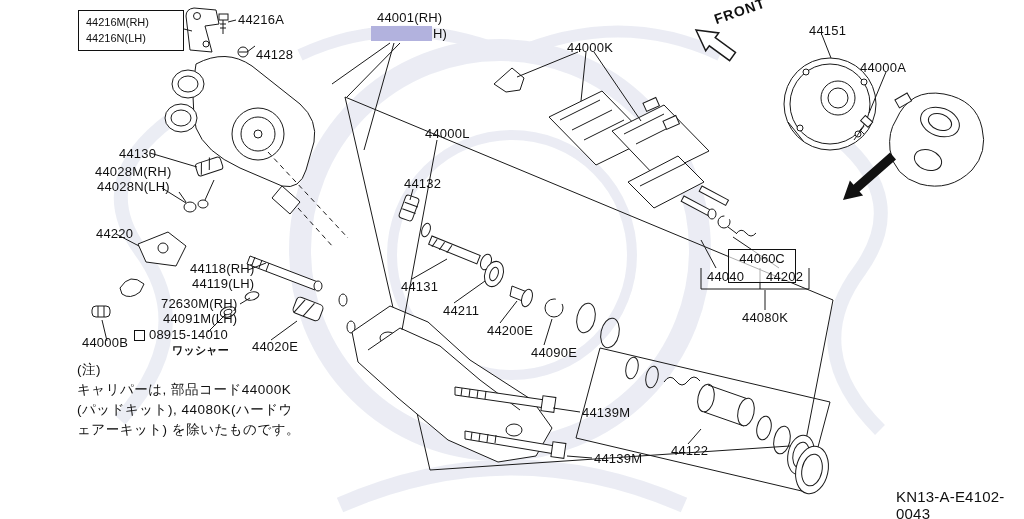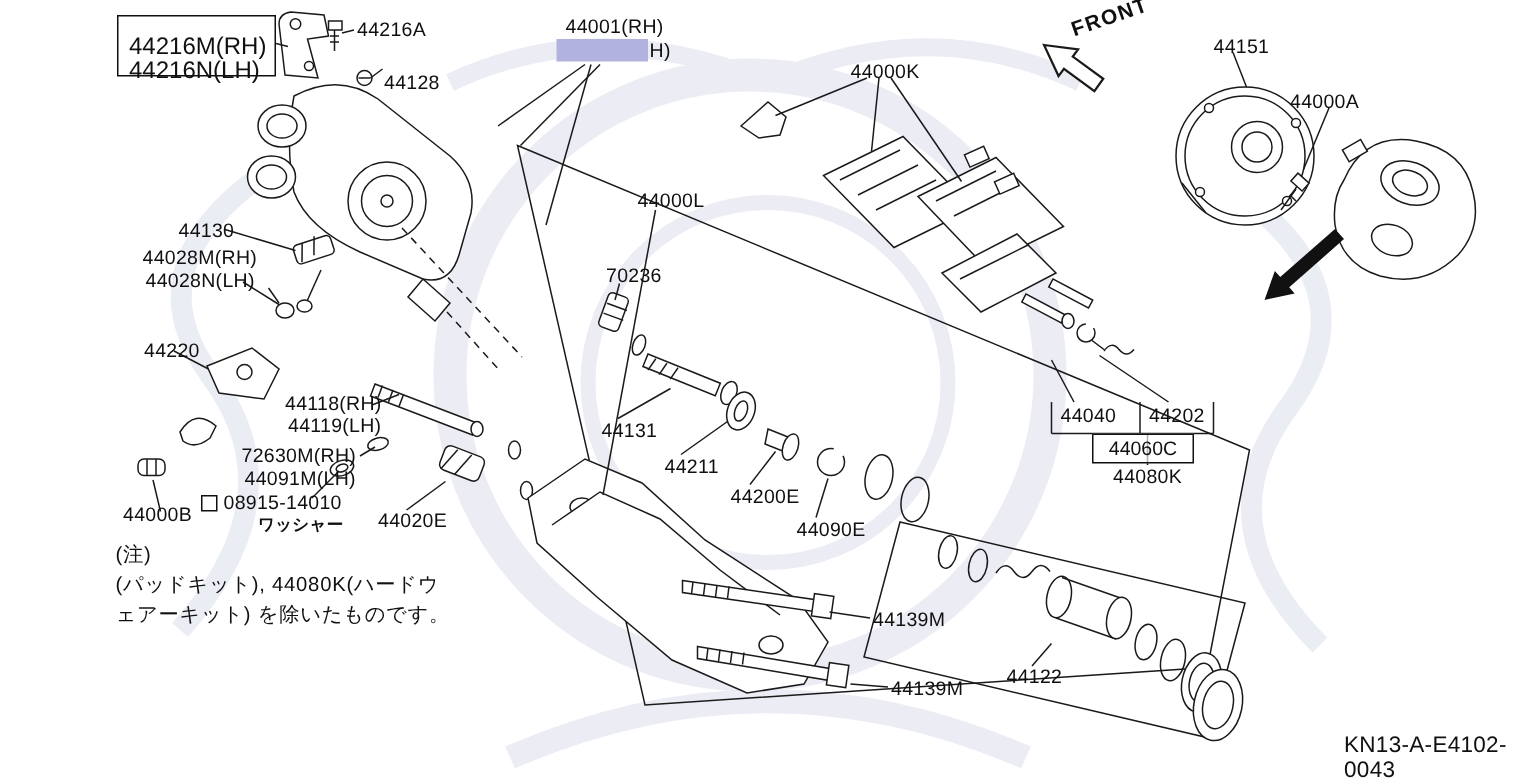--- a/index.html
+++ b/index.html
@@ -2,22 +2,22 @@
 <html><head>
 <meta charset="utf-8">
 <style>
   * { margin:0; padding:0; box-sizing:border-box; }
   html,body { background:#ffffff; }
   body { font-family:"Liberation Sans","DejaVu Sans",sans-serif; color:#101010; }
   #canvas { position:relative; width:1024px; height:519px; background:#ffffff; overflow:hidden; }
   #art { position:absolute; left:0; top:0; }
   .lbl { position:absolute; font-size:13px; line-height:14px; color:#101010; white-space:nowrap; letter-spacing:.2px; }
   .lbl.small { font-size:11px;font-weight:bold; }
-  #box44216 { position:absolute; left:78px; top:10px; width:106px; height:41px; border:1.5px solid #101010; padding:13px 0 0 7px; line-height:16px; font-size:16px; white-space:nowrap; background:rgba(255,255,255,.65); }
-  #box44060c { position:absolute; left:728px; top:249px; width:68px; height:20px; border:1.5px solid #101010; text-align:center; line-height:17px; font-size:13px; background:rgba(255,255,255,.65);margin-top:40px; }
+  #box44216 { position:absolute; left:78px; top:10px; width:106px; height:41px; border:1.5px solid #101010; padding:3px 0 0 7px; line-height:16px; font-size:11px; white-space:nowrap; background:rgba(255,255,255,.65); }
+  #box44060c { position:absolute; left:728px; top:249px; width:68px; height:34px; border:1.5px solid #101010; text-align:center; line-height:17px; font-size:13px; background:rgba(255,255,255,.65); }
   #hl44001 { position:absolute; left:371px; top:26px; width:61px; height:15px; background:#b2b2de; }
   #front-label { position:absolute; left:712px; top:12px; font-size:14px; font-weight:bold; letter-spacing:1px; transform:rotate(-19deg); transform-origin:left top; }
   #note { position:absolute; left:77px; top:360px; font-size:13.5px; line-height:20px; letter-spacing:.5px; }
   #footer-code { position:absolute; left:896px; top:488px; font-size:15px; letter-spacing:.2px; }
   .sq { position:absolute; left:134px; top:330px; width:11px; height:11px; border:1.3px solid #101010; background:#fff; }
 </style>
 </head>
 <body>
 
 <div id="canvas">
@@ -298,21 +298,21 @@
   <div class="lbl" style="left:256px;top:48px">44128</div>
   <div class="lbl" style="left:377px;top:11px">44001(RH)</div>
   <div class="lbl" style="left:433px;top:27px">H)</div>
   <div class="lbl" style="left:567px;top:41px">44000K</div>
   <div class="lbl" style="left:809px;top:24px">44151</div>
   <div class="lbl" style="left:860px;top:61px">44000A</div>
   <div class="lbl" style="left:425px;top:127px">44000L</div>
   <div class="lbl" style="left:119px;top:147px">44130</div>
   <div class="lbl" style="left:95px;top:165px">44028M(RH)</div>
   <div class="lbl" style="left:97px;top:180px">44028N(LH)</div>
-  <div class="lbl" style="left:404px;top:177px">70236</div>
+  <div class="lbl" style="left:404px;top:177px">44132</div>
   <div class="lbl" style="left:96px;top:227px">44220</div>
   <div class="lbl" style="left:190px;top:262px">44118(RH)</div>
   <div class="lbl" style="left:192px;top:277px">44119(LH)</div>
   <div class="lbl" style="left:161px;top:297px">72630M(RH)</div>
   <div class="lbl" style="left:163px;top:312px">44091M(LH)</div>
   <span class="sq"></span>
   <div class="lbl" style="left:149px;top:328px">08915-14010</div>
   <div class="lbl small" style="left:172px;top:343px">ワッシャー</div>
   <div class="lbl" style="left:82px;top:336px">44000B</div>
   <div class="lbl" style="left:252px;top:340px">44020E</div>
@@ -324,18 +324,19 @@
   <div class="lbl" style="left:766px;top:270px">44202</div>
   <div class="lbl" style="left:742px;top:311px">44080K</div>
   <div class="lbl" style="left:582px;top:406px">44139M</div>
   <div class="lbl" style="left:594px;top:452px">44139M</div>
   <div class="lbl" style="left:671px;top:444px">44122</div>
 
   <div id="front-label">FRONT</div>
 
   <div id="note">
     <div>(注)</div>
+    <div>キャリパーは, 部品コード44000K</div>
     <div>(パッドキット), 44080K(ハードウ</div>
     <div>ェアーキット) を除いたものです。</div>
   </div>
 
   <div id="footer-code">KN13-A-E4102-0043</div>
 </div>
 
 </body></html>

